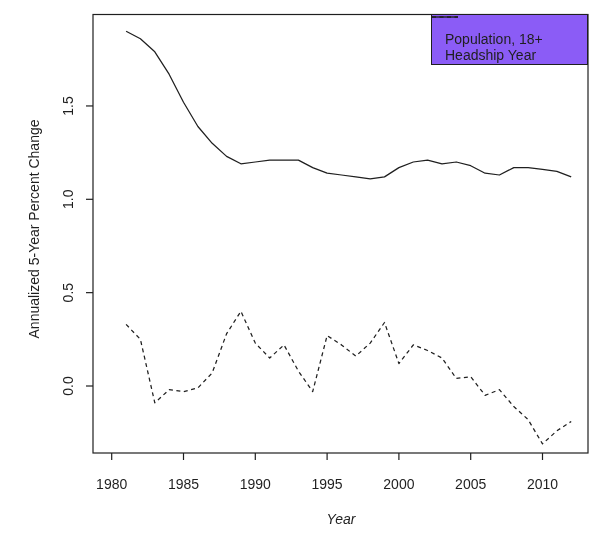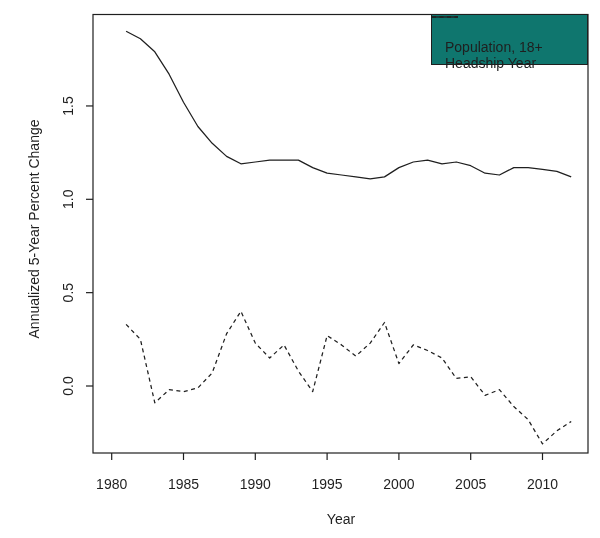--- a/index.html
+++ b/index.html
@@ -3,25 +3,25 @@
 <meta charset="utf-8">
 <style>
   html,body{margin:0;padding:0;background:#ffffff;}
   .figure{
     position:relative;width:600px;height:538px;background:#ffffff;overflow:hidden;
     font-family:"Liberation Sans", sans-serif;color:#1f1f1f;
   }
   .figure svg{position:absolute;left:0;top:0;}
   .axis-title{position:absolute;font-size:14px;color:#1f1f1f;white-space:nowrap;}
   .ylab{left:34px;top:229px;transform:translate(-50%,-50%) rotate(-90deg);}
-  .xlab{left:341px;top:519px;transform:translate(-50%,-50%);}
+  .xlab{left:341px;top:519px;transform:translate(-50%,-50%);font-style:italic;}
   .legend{
     position:absolute;left:431px;top:14px;width:157px;height:51px;
-    border:1px solid #1f1f1f;background:#0f766e;box-sizing:border-box;
-    padding-top:24px;
+    border:1px solid #1f1f1f;background:#8b5cf6;box-sizing:border-box;
+    padding-top:16px;
   }
   .legend-row{display:flex;align-items:center;height:16px;padding-left:13px;}
   .legend-key{width:26px;height:4px;flex:0 0 26px;margin-right:13px;}
   .legend-label{font-size:14px;line-height:16px;white-space:nowrap;}
   text{font-family:"Liberation Sans", sans-serif;fill:#1f1f1f;}
 </style>
 </head>
 <body>
 
 <div class="figure">

